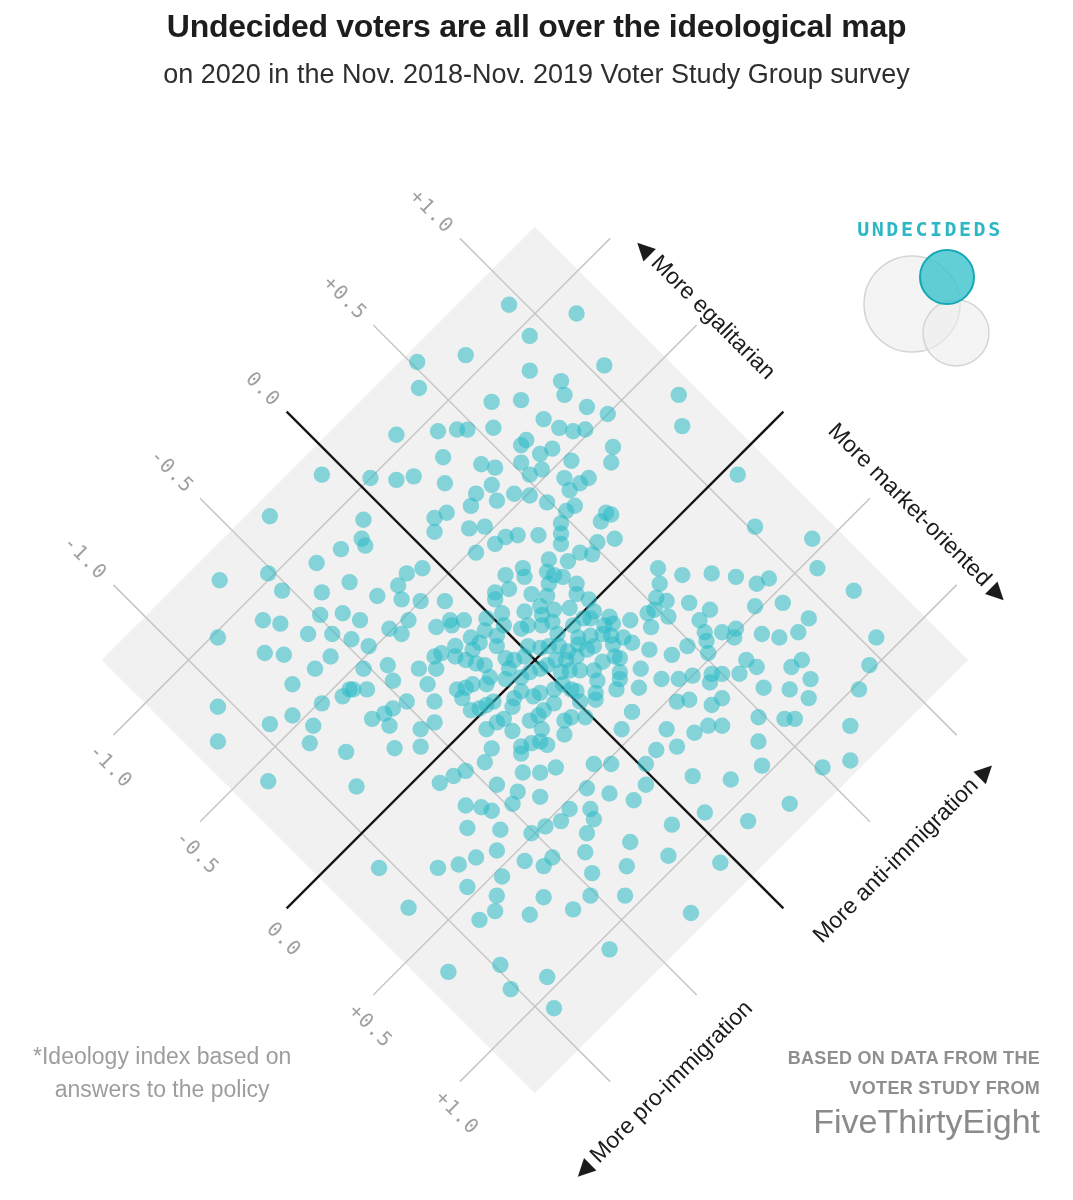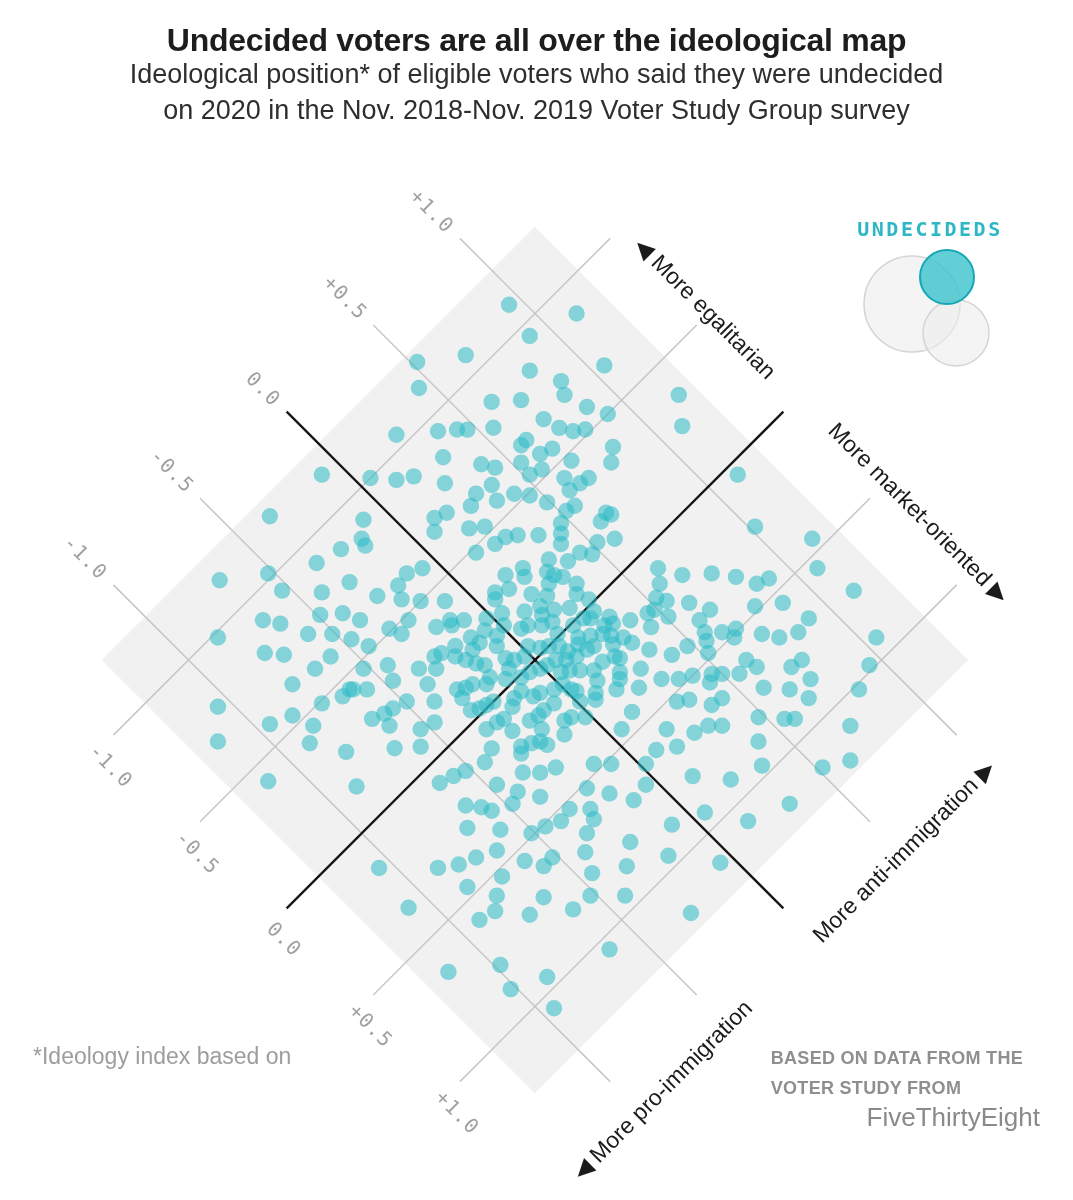--- a/index.html
+++ b/index.html
@@ -1,44 +1,43 @@
 <!DOCTYPE html>
 <html><head>
 <meta charset="utf-8">
 <style>
   html,body{margin:0;padding:0;}
   body{width:1073px;height:1200px;position:relative;background:#ffffff;
        font-family:"Liberation Sans",sans-serif;overflow:hidden;}
-  .title{position:absolute;top:22px;left:0;right:0;text-align:center;
+  .title{position:absolute;top:8px;left:0;right:0;text-align:center;
          font-size:32px;font-weight:bold;color:#1d1d1d;letter-spacing:-0.3px;}
   .subtitle{position:absolute;top:57px;left:0;right:0;text-align:center;
             font-size:27px;color:#2e2e2e;line-height:1.32;}
   .subtitle span{display:block;}
   svg.plot{position:absolute;top:0;left:0;}
   .ticktext{font-family:"DejaVu Sans Mono","Liberation Mono",monospace;
             font-size:20px;fill:#a0a0a0;letter-spacing:1px;}
   .dirlabel{font-size:23px;fill:#1b1b1b;}
   .legendtitle{font-family:"DejaVu Sans Mono","Liberation Mono",monospace;
                font-size:20px;font-weight:bold;letter-spacing:2.5px;}
   .footnote{position:absolute;left:33px;top:1040px;font-size:23px;
             color:#9d9d9d;line-height:1.43;}
   .footnote span{display:block;text-align:center;}
-  .credit{position:absolute;right:50px;top:1044px;text-align:left;
+  .credit{position:absolute;right:33px;top:1044px;text-align:right;
           font-size:18px;font-weight:bold;color:#8f8f8f;line-height:1.65;
           letter-spacing:0.3px;}
   .credit span{display:block;}
   .source{position:absolute;right:33px;top:1102px;text-align:right;
-          font-size:26px;color:#8a8a8a;}
+          font-size:34px;color:#8a8a8a;}
 </style>
 </head>
 <body>
 
 <div class="title">Undecided voters are all over the ideological map</div>
 <div class="subtitle">
-  <span>Ideological position* of eligible voters who said they were undecided</span>
   <span>on 2020 in the Nov. 2018-Nov. 2019 Voter Study Group survey</span>
 </div>
 
 <svg class="plot" width="1073" height="1200" viewBox="0 0 1073 1200">
 
   <g id="plotgroup" transform="translate(535,660) rotate(45)">
     <rect id="diamond" x="-306.3" y="-306.3" width="612.6" height="612.6" fill="#f1f1f1"></rect>
     <g id="gridlines">
         <line x1="-245" y1="-351.25" x2="-245" y2="351.25" stroke="#c6c6c6" stroke-width="1.5"></line>
         <line x1="-122.5" y1="-351.25" x2="-122.5" y2="351.25" stroke="#c6c6c6" stroke-width="1.5"></line>
@@ -499,20 +498,21 @@
   <g>
     <text id="legendtitle" class="legendtitle" x="930" y="236" text-anchor="middle" fill="#2cb7c4">UNDECIDEDS</text>
     <circle id="legbig" cx="912" cy="304" r="48" fill="#ececec" fill-opacity="0.6" stroke="#d4d4d4" stroke-width="1.5"></circle>
     <circle id="legsmall" cx="956" cy="333" r="33" fill="#ececec" fill-opacity="0.6" stroke="#d4d4d4" stroke-width="1.5"></circle>
     <circle id="legteal" cx="947" cy="277" r="27" fill="#40c4cd" fill-opacity="0.82" stroke="#15a7b6" stroke-width="2"></circle>
   </g>
 </svg>
 
 <div class="footnote">
   <span>*Ideology index based on</span>
+  <span>answers to the policy</span>
 </div>
 
 <div class="credit">
   <span>BASED ON DATA FROM THE</span>
   <span>VOTER STUDY FROM</span>
 </div>
 
 <div class="source">FiveThirtyEight</div>
 
 </body></html>

